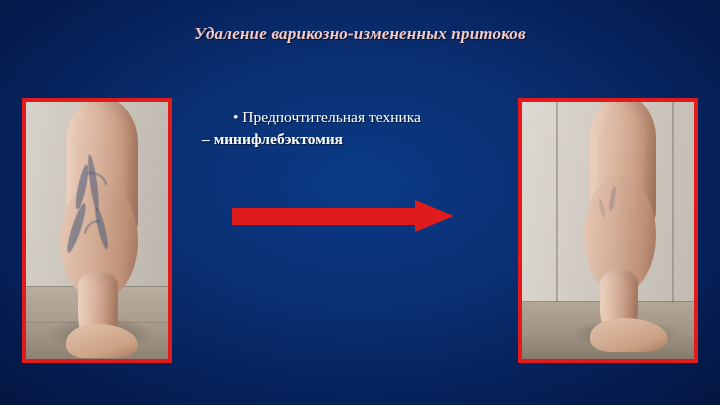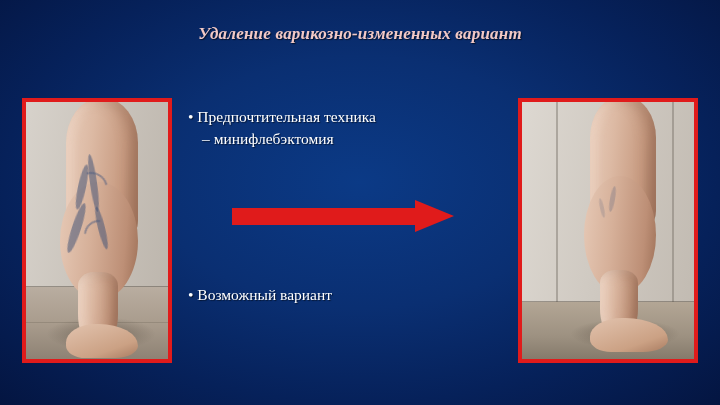--- a/index.html
+++ b/index.html
@@ -125,24 +125,26 @@
     top: 106px;
     width: 300px;
   }
   .bullet-2 {
     left: 188px;
     top: 284px;
     width: 300px;
   }
   .bullet-line {
     white-space: nowrap;
+    margin-left: 45px;
   }
   .sub-line {
     padding-left: 14px;
     white-space: nowrap;
+    font-weight: bold;
   }
   .arrow {
     position: absolute;
     left: 232px;
     top: 200px;
     width: 222px;
     height: 32px;
   }
   .arrow-shaft {
     position: absolute;
@@ -161,21 +163,21 @@
     border-top: 16px solid transparent;
     border-bottom: 16px solid transparent;
     border-left: 39px solid #e01b1b;
   }
 </style>
 </head>
 <body>
 
 <div class="slide">
 
-  <div class="slide-title">Удаление варикозно-измененных вариант</div>
+  <div class="slide-title">Удаление варикозно-измененных притоков</div>
 
   <div class="photo-frame photo-left">
     <div class="photo-inner">
       <div class="wall"></div>
       <div class="wall-seam" style="left:62px; height:72%;"></div>
       <div class="floor"></div>
       <div class="floor-line" style="bottom:28%;"></div>
       <div class="floor-line" style="bottom:14%; opacity:0.5;"></div>
 
       <div class="shadow-blob" style="left:20px; bottom:8px; width:110px; height:34px;"></div>
@@ -221,19 +223,15 @@
     </div>
     <div class="sub-line">– минифлебэктомия</div>
   </div>
 
   <div class="arrow">
     <div class="arrow-shaft"></div>
     <div class="arrow-head"></div>
   </div>
 
   <div class="bullet-block bullet-2">
-    <div class="bullet-line">
-      <span>•</span>
-      <span>Возможный вариант</span>
-    </div>
   </div>
 
 </div>
 
 </body></html>

